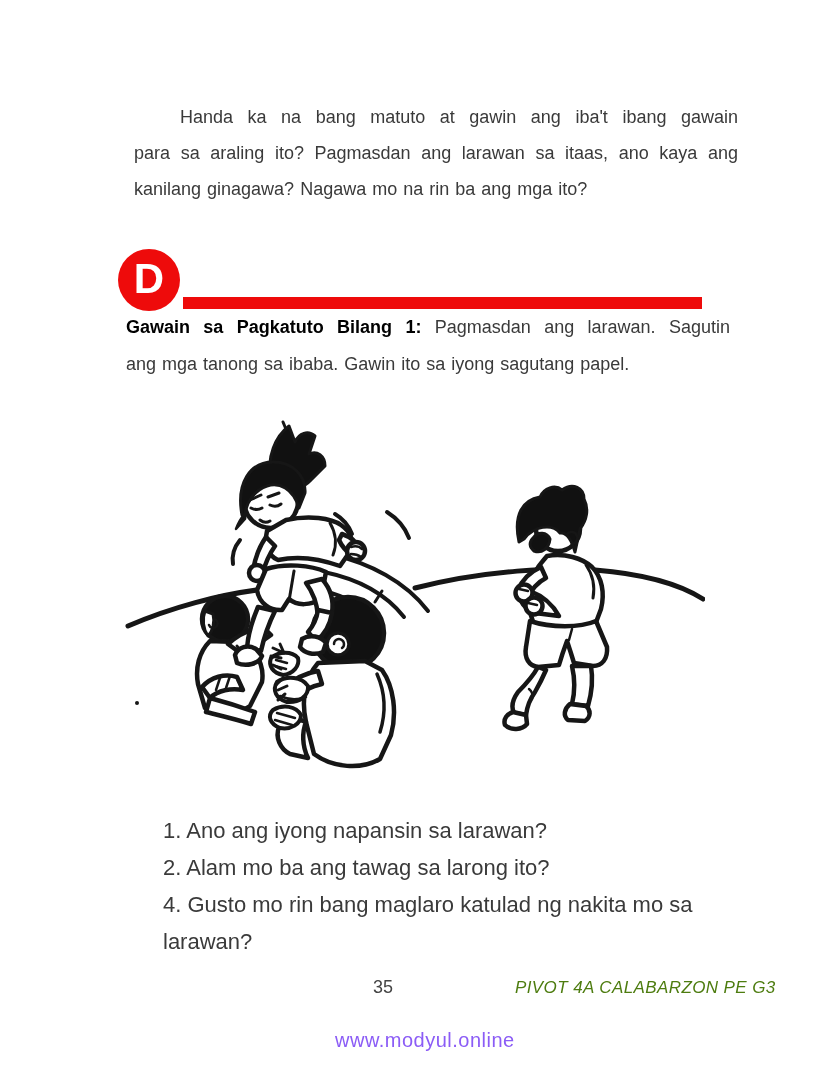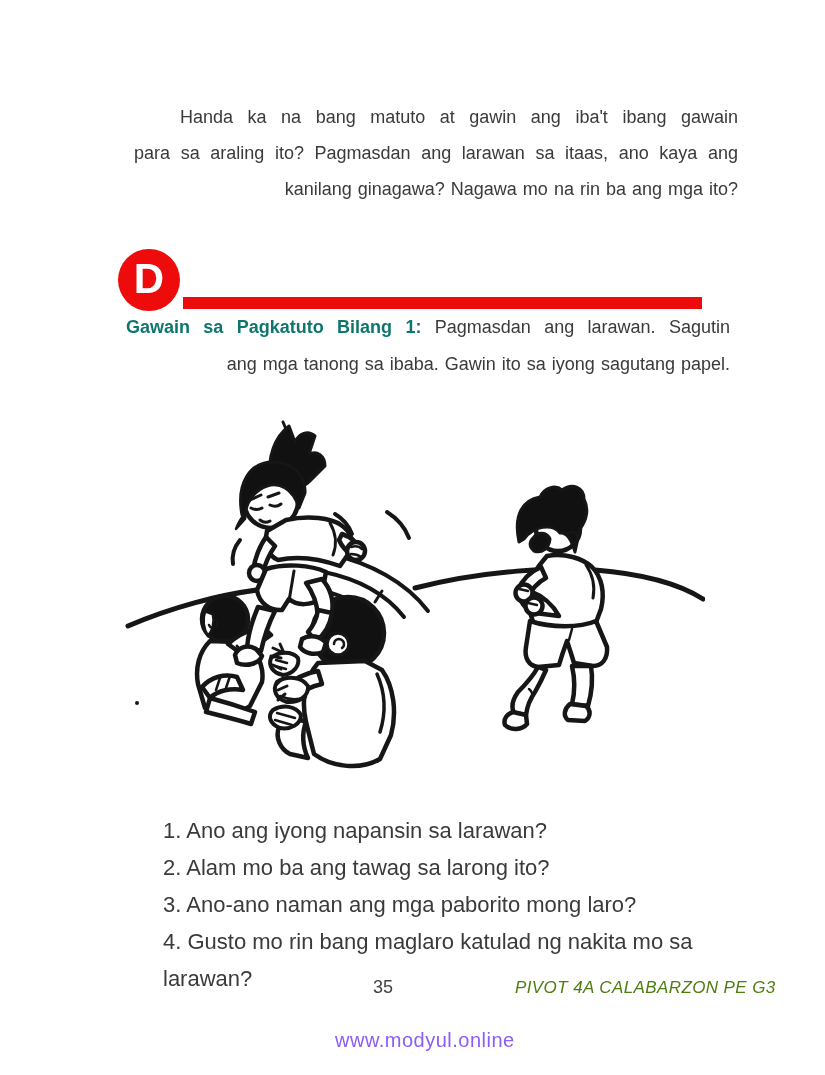--- a/index.html
+++ b/index.html
@@ -3,29 +3,29 @@
 <meta charset="utf-8">
 <style>
   html,body{margin:0;padding:0;background:#ffffff;}
   .page{
     position:relative;width:825px;height:1075px;background:#ffffff;overflow:hidden;
     font-family:"Liberation Sans","DejaVu Sans",sans-serif;color:#3a3a3a;
   }
   .intro{position:absolute;left:134px;top:99px;width:604px;font-size:18px;line-height:36px;word-spacing:1px;}
   .jline{text-align:justify;text-align-last:justify;}
   .indent{text-indent:46px;}
-  .lastline{text-align:right;}
+  .lastline{text-align:left;}
   .badge{
     position:absolute;left:118px;top:249px;width:62px;height:62px;border-radius:50%;
     display:flex;align-items:center;justify-content:center;
   }
   .badge span{color:#ffffff;font-size:42px;font-weight:bold;line-height:1;padding-bottom:3px;}
   .rule{position:absolute;left:183px;top:297px;width:519px;height:12px;}
   .activity{position:absolute;left:126px;top:309px;width:604px;font-size:18px;line-height:37px;word-spacing:1px;}
-  .activity .b{font-weight:bold;color:#0f766e;}
+  .activity .b{font-weight:bold;color:#000000;}
   .illu{position:absolute;left:125px;top:420px;}
   .questions{position:absolute;left:163px;top:812px;width:600px;font-size:22px;line-height:37px;}
   .pagenum{position:absolute;left:0;top:977px;width:766px;text-align:center;font-size:18px;color:#444;}
   .footmod{position:absolute;left:515px;top:978px;font-size:17px;font-style:italic;color:#4d7c0f;letter-spacing:0.4px;}
   .watermark{position:absolute;left:335px;top:1029px;font-size:20px;color:#cfcfcf;letter-spacing:0.5px;}
   svg .ln{stroke:#161616;stroke-linecap:round;stroke-linejoin:round;fill:none;}
 </style>
 </head>
 <body>
 
@@ -143,21 +143,20 @@
       <path d="M 388 292 C 382 294 378 299 380 305 C 386 311 397 310 402 304 L 401 295 Z" fill="#ffffff"></path>
       <path d="M 404 269 q 5 4 3 10" stroke-width="2.5"></path>
       <path d="M 447 246 C 450 259 450 272 447 284 L 463 286 C 467 272 468 258 466 246 Z" fill="#ffffff"></path>
       <path d="M 445 284 C 439 289 438 296 443 300 L 460 301 C 466 297 466 290 461 286 Z" fill="#ffffff"></path>
     </g>
   </svg>
 
   <div class="questions">
     <div class="qline">1. Ano ang iyong napansin sa larawan?</div>
     <div class="qline">2. Alam mo ba ang tawag sa larong ito?</div>
-    <div class="qline">3. Ano-ano naman ang mga paborito mong laro?</div>
     <div class="qline">4. Gusto mo rin bang maglaro katulad ng nakita mo sa larawan?</div>
   </div>
 
   <div class="pagenum">35</div>
   <div class="footmod">PIVOT 4A CALABARZON PE G3</div>
   <div class="watermark" style="color: #8b5cf6;">www.modyul.online</div>
 
 </div>
 
 </body></html>

